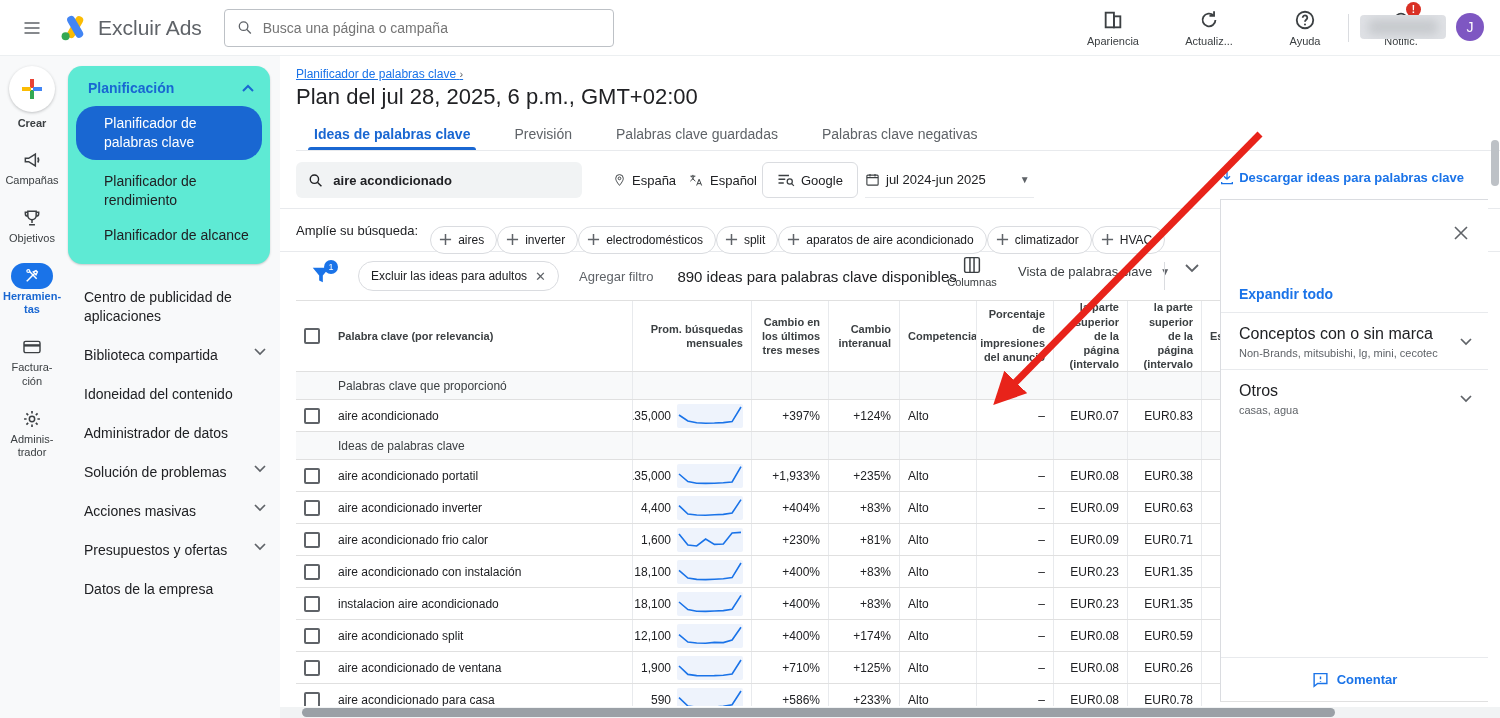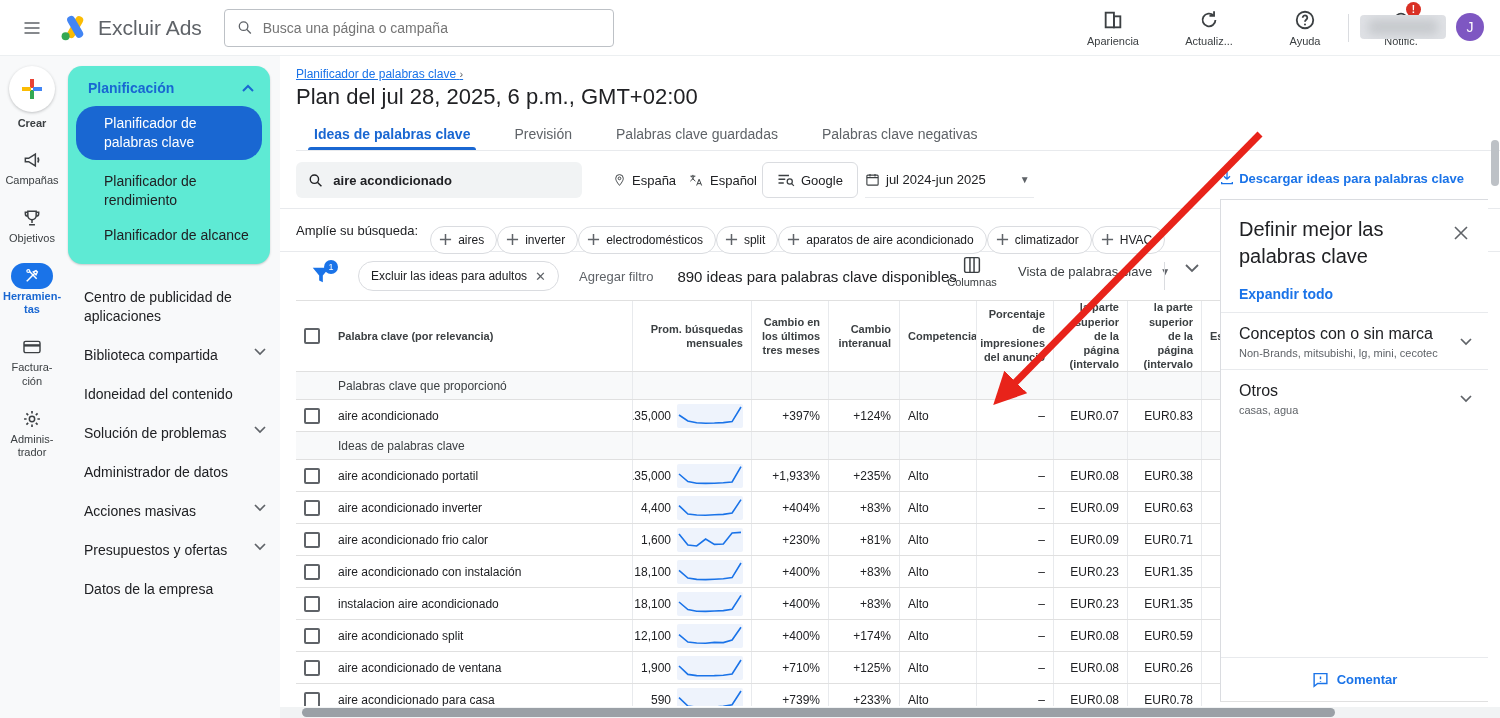--- a/index.html
+++ b/index.html
@@ -62,21 +62,21 @@
   .tab.active::after { content:""; position:absolute; left:12px; right:12px; bottom:0; height:3px; background:#1967d2; border-radius:3px 3px 0 0; }
 
   .controls { position:absolute; left:0; top:96px; right:0; height:57px; border-bottom:1px solid #e8eaed; }
   .kw-box { position:absolute; left:16px; top:10px; width:286px; height:36px; background:#f1f3f4; border-radius:6px; display:flex; align-items:center; padding:0 12px; gap:10px; }
   .kw-box input { border:none; outline:none; background:transparent; font-size:13px; font-weight:bold; color:#202124; width:100%; font-family:inherit; }
   .ctl { position:absolute; top:10px; height:36px; display:flex; align-items:center; gap:6px; font-size:13px; color:#202124; cursor:pointer; }
   .ctl-loc { left:333px; } .ctl-lang { left:408px; }
   .ctl-net { left:482px; border:1px solid #dadce0; border-radius:6px; padding:0 14px; background:#fff; }
   .ctl-date { left:585px; border-bottom:1px solid #e8eaed; padding-right:4px; }
   .ctl-date .caret { margin-left:28px; color:#5f6368; font-size:10px; }
-  .download { position:absolute; right:36px; top:18px; display:flex; align-items:center; gap:4px; color:#1a73e8; font-size:13px; font-weight:bold; cursor:pointer; }
+  .download { position:absolute; right:36px; top:18px; display:flex; gap:4px; color:#1a73e8; font-size:13px; font-weight:bold; cursor:pointer; }
 
   .expandrow { position:absolute; left:0; top:153px; right:0; height:43px; border-bottom:1px solid #e8eaed; display:flex; align-items:center; padding-left:16px; gap:8px; }
   .expand-lbl { font-size:13px; color:#202124; margin-right:4px; }
   .chip { display:flex; align-items:center; gap:6px; border:1px solid #dadce0; border-radius:14px; height:28px; padding:0 12px 0 8px; font-size:12px; color:#202124; background:#fff; cursor:pointer; white-space:nowrap; }
   .chip .plus { color:#5f6368; font-size:14px; }
 
   .filterbar { position:absolute; left:0; top:196px; width:940px; height:48px; display:flex; align-items:center; }
   .funnel { position:relative; margin-left:30px; width:24px; height:24px; cursor:pointer; }
   .funnel-badge { position:absolute; top:-4px; right:-4px; width:14px; height:14px; border-radius:50%; background:#1a73e8; color:#fff; font-size:9px; display:flex; align-items:center; justify-content:center; }
   .filter-chip { margin-left:24px; display:flex; align-items:center; gap:8px; border:1px solid #dadce0; border-radius:16px; height:30px; padding:0 12px; font-size:12px; color:#202124; background:#fff; cursor:pointer; }
@@ -286,29 +286,29 @@
         <span class="chev" style="display: flex;">
           <svg width="12" height="8" viewBox="0 0 12 8">
             <path d="M1 1l5 5 5-5" fill="none" stroke="#5f6368" stroke-width="1.7"></path>
           </svg>
         </span>
       </div>
       <div class="nav-item">
         <span>Idoneidad del contenido</span>
       </div>
       <div class="nav-item">
+        <span>Administrador de datos</span>
+      </div>
+      <div class="nav-item">
         <span>Solución de problemas</span>
         <span class="chev" style="display: flex;">
           <svg width="12" height="8" viewBox="0 0 12 8">
             <path d="M1 1l5 5 5-5" fill="none" stroke="#5f6368" stroke-width="1.7"></path>
           </svg>
         </span>
-      </div>
-      <div class="nav-item">
-        <span>Administrador de datos</span>
       </div>
       <div class="nav-item">
         <span>Acciones masivas</span>
         <span class="chev" style="display: flex;">
           <svg width="12" height="8" viewBox="0 0 12 8">
             <path d="M1 1l5 5 5-5" fill="none" stroke="#5f6368" stroke-width="1.7"></path>
           </svg>
         </span>
       </div>
       <div class="nav-item">
@@ -808,21 +808,21 @@
         <div class="cell bR">
           <span class="kwtext">aire acondicionado para casa</span>
         </div>
         <div class="cell bR num sparkcell">
           <span>590</span>
           <svg width="66" height="24" viewBox="0 0 66 24" class="spark">
             <polyline points="2.0,9.6 10.9,18.0 19.7,19.2 28.6,19.4 37.4,19.0 46.3,18.4 55.1,16.8 64.0,3.0" fill="none" stroke="#1a73e8" stroke-width="1.6"></polyline>
           </svg>
         </div>
         <div class="cell bR num">
-          <span>+739%</span>
+          <span>+586%</span>
         </div>
         <div class="cell bR num">
           <span>+233%</span>
         </div>
         <div class="cell bR ">
           <span>Alto</span>
         </div>
         <div class="cell bR num">
           <span>–</span>
         </div>
@@ -831,21 +831,20 @@
         </div>
         <div class="cell bR num">
           <span>EUR0.78</span>
         </div>
         <div class="cell"></div>
       </div>
     </div>
 </div>
 
 <div class="panel">
-  <div class="panel-title">Definir mejor las palabras clave</div>
   <div class="panel-close">
     <svg width="16" height="16" viewBox="0 0 16 16">
         <path d="M2 2l12 12M14 2L2 14" stroke="#5f6368" stroke-width="1.6"></path>
       </svg>
   </div>
   <div class="panel-expand">Expandir todo</div>
   <div class="panel-sections" id="panel-sections">
       <div class="psec">
         <div>
           <div class="psec-title">Conceptos con o sin marca</div>

